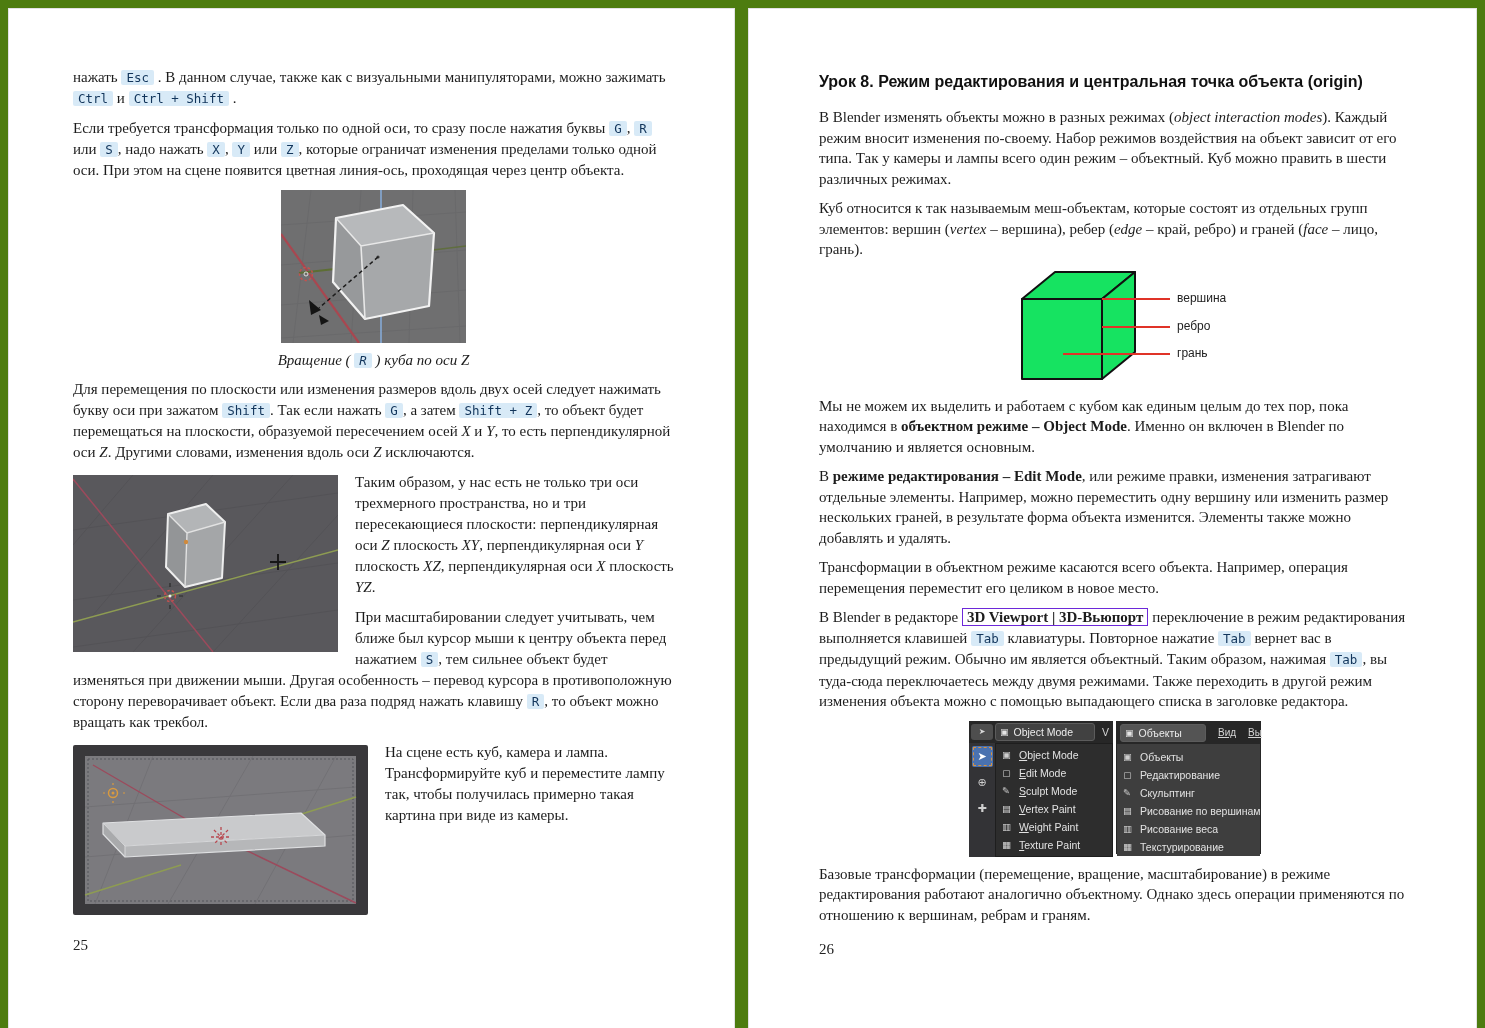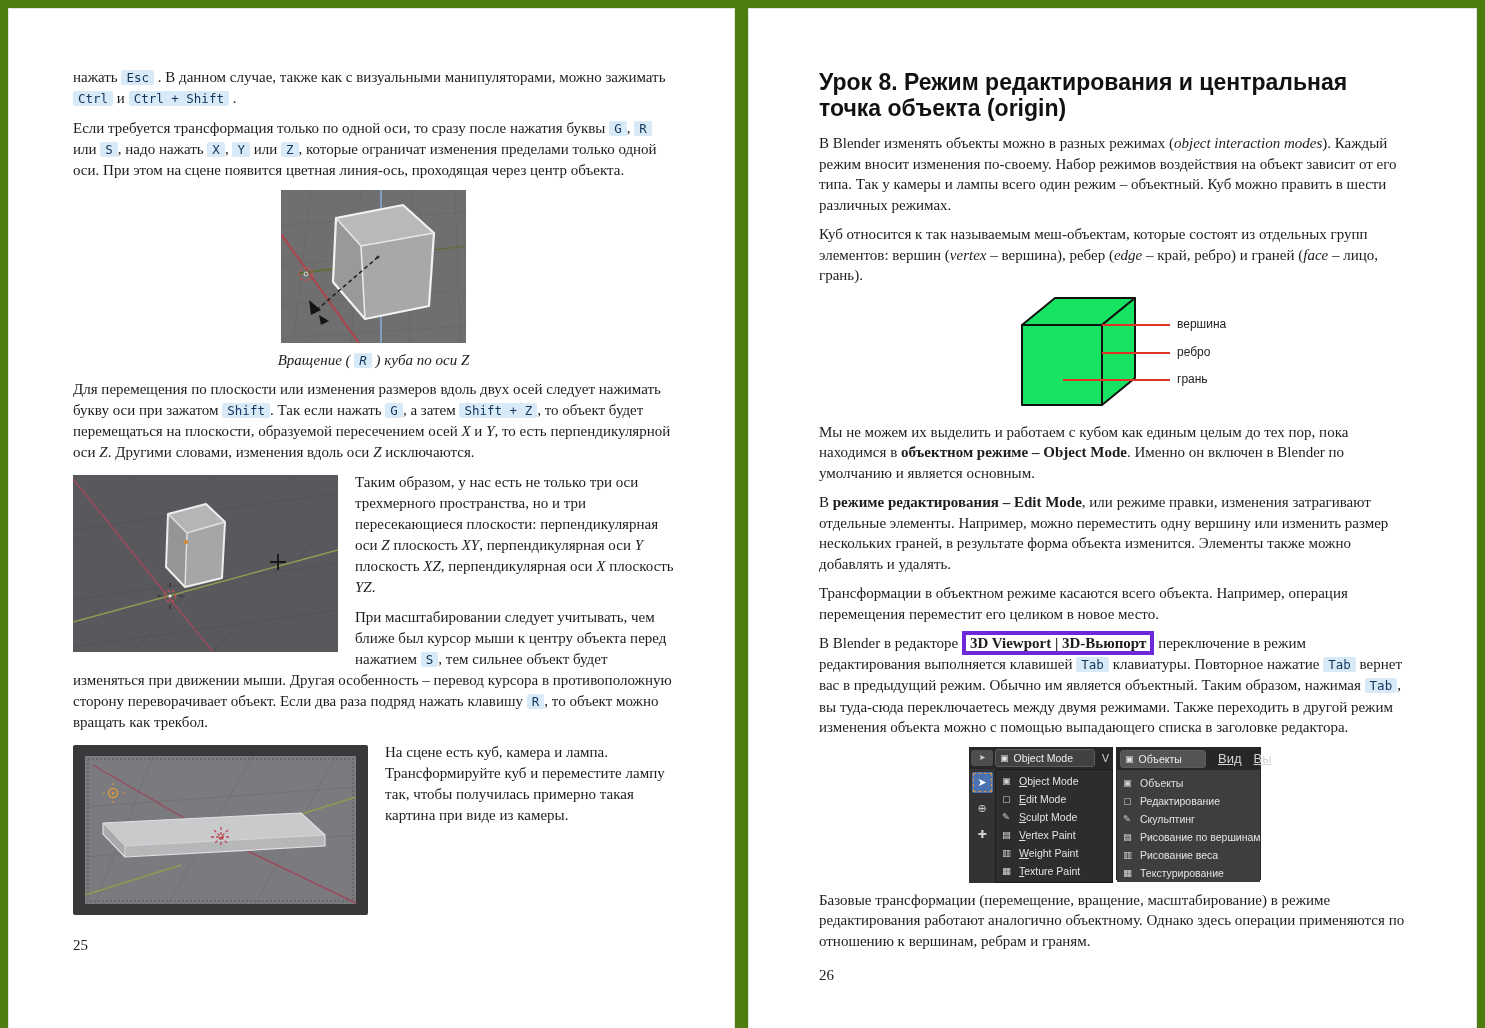--- a/index.html
+++ b/index.html
@@ -7,22 +7,22 @@
           font-family:"Liberation Serif","DejaVu Serif",serif;color:#1c1c1c;}
   .page{position:absolute;top:8px;background:#ffffff;border:1px solid #e2e2e4;height:1070px;box-sizing:border-box;}
   .page-left{left:8px;width:727px;padding:58px 60px 0 64px;}
   .page-right{left:748px;width:729px;padding:60px 65px 0 70px;}
   p.body{margin:0 0 9px 0;font-size:15px;line-height:21px;}
   .page-right p.body{line-height:20.5px;}
   .seg-code{font-family:"DejaVu Sans Mono","Liberation Mono",monospace;font-size:12.5px;
             background:#d8eaf7;color:#12355b;padding:0 5px;border-radius:2px;white-space:nowrap;}
   .seg-i{font-style:italic;}
   .seg-b{font-weight:bold;}
-  .seg-box{font-weight:bold;border:4px solid #6d28d9;padding:0 4px;white-space:nowrap;}
-  h1.lesson-title{font-family:"Liberation Sans","DejaVu Sans",sans-serif;font-size:23px;line-height:26px;
+  .seg-box{font-weight:bold;border:1px solid #6d28d9;padding:0 4px;white-space:nowrap;}
+  h1.lesson-title{font-family:"Liberation Sans","DejaVu Sans",sans-serif;font-size:16px;line-height:26px;
                   margin:0 0 12px 0;color:#111;font-weight:bold;}
   h2.section-heading{font-family:"Liberation Sans","DejaVu Sans",sans-serif;font-size:21px;
                      margin:16px 0 13px 0;color:#111;font-weight:bold;clear:both;}
   figure{margin:0;}
   .fig-center{text-align:center;margin:4px 0 10px 0;}
   .fig-caption{font-style:italic;font-size:15px;margin-top:5px;color:#1c1c1c;}
   .float-img{float:left;margin:3px 17px 6px 0;}
   .wrap-block{overflow:visible;}
   .clearfix{clear:both;}
   .pagenum{clear:both;text-align:left;font-size:15px;margin-top:16px;color:#222;}
@@ -37,21 +37,21 @@
   .bp-left{width:144px;}
   .bp-right{width:145px;background:#3e3e3e;border:1px solid #262626;}
   .bhead{height:22px;display:flex;align-items:center;background:#272727;flex:none;}
   .btopbtn{width:22px;height:16px;background:#4e4e4e;border-radius:3px;margin:0 2px 0 2px;
            display:flex;align-items:center;justify-content:center;color:#d8d8d8;font-size:8px;}
   .bdrop{height:16px;background:#414141;border:1px solid #5c5c5c;border-radius:3px;
          display:flex;align-items:center;padding:0 6px 0 4px;color:#ececec;font-size:10.5px;flex:1;}
   .bdrop .bicon{margin-right:5px;font-size:9px;color:#e5e5e5;}
   .bp-right .bdrop{flex:none;background:#545454;margin-left:3px;min-width:74px;}
   .btrunc{color:#d4d4d4;font-size:10.5px;margin:0 4px 0 7px;}
-  .btab{color:#d4d4d4;font-size:13px;margin-left:12px;text-decoration:underline;}
+  .btab{color:#d4d4d4;font-size:10px;margin-left:12px;text-decoration:underline;}
   .bbody{display:flex;flex:1;}
   .btoolbar{width:26px;background:#333336;display:flex;flex-direction:column;align-items:center;
             padding-top:3px;gap:5px;flex:none;}
   .btool{width:21px;height:21px;display:flex;align-items:center;justify-content:center;
          color:#cfcfcf;font-size:11px;border-radius:2px;}
   .btool-sel{background:#4a72b0;outline:1px dashed #d8923f;outline-offset:-2px;color:#fff;}
   .bmenu{flex:1;background:#2d2d2d;border:1px solid #1e1e1e;padding:2px 0;}
   .bmenu-r{background:#3e3e3e;padding:4px 0 0 0;flex:1;}
   .bitem{height:18px;display:flex;align-items:center;padding-left:6px;}
   .bitem .bicon{width:17px;font-size:9.5px;color:#cfcfcf;flex:none;}

